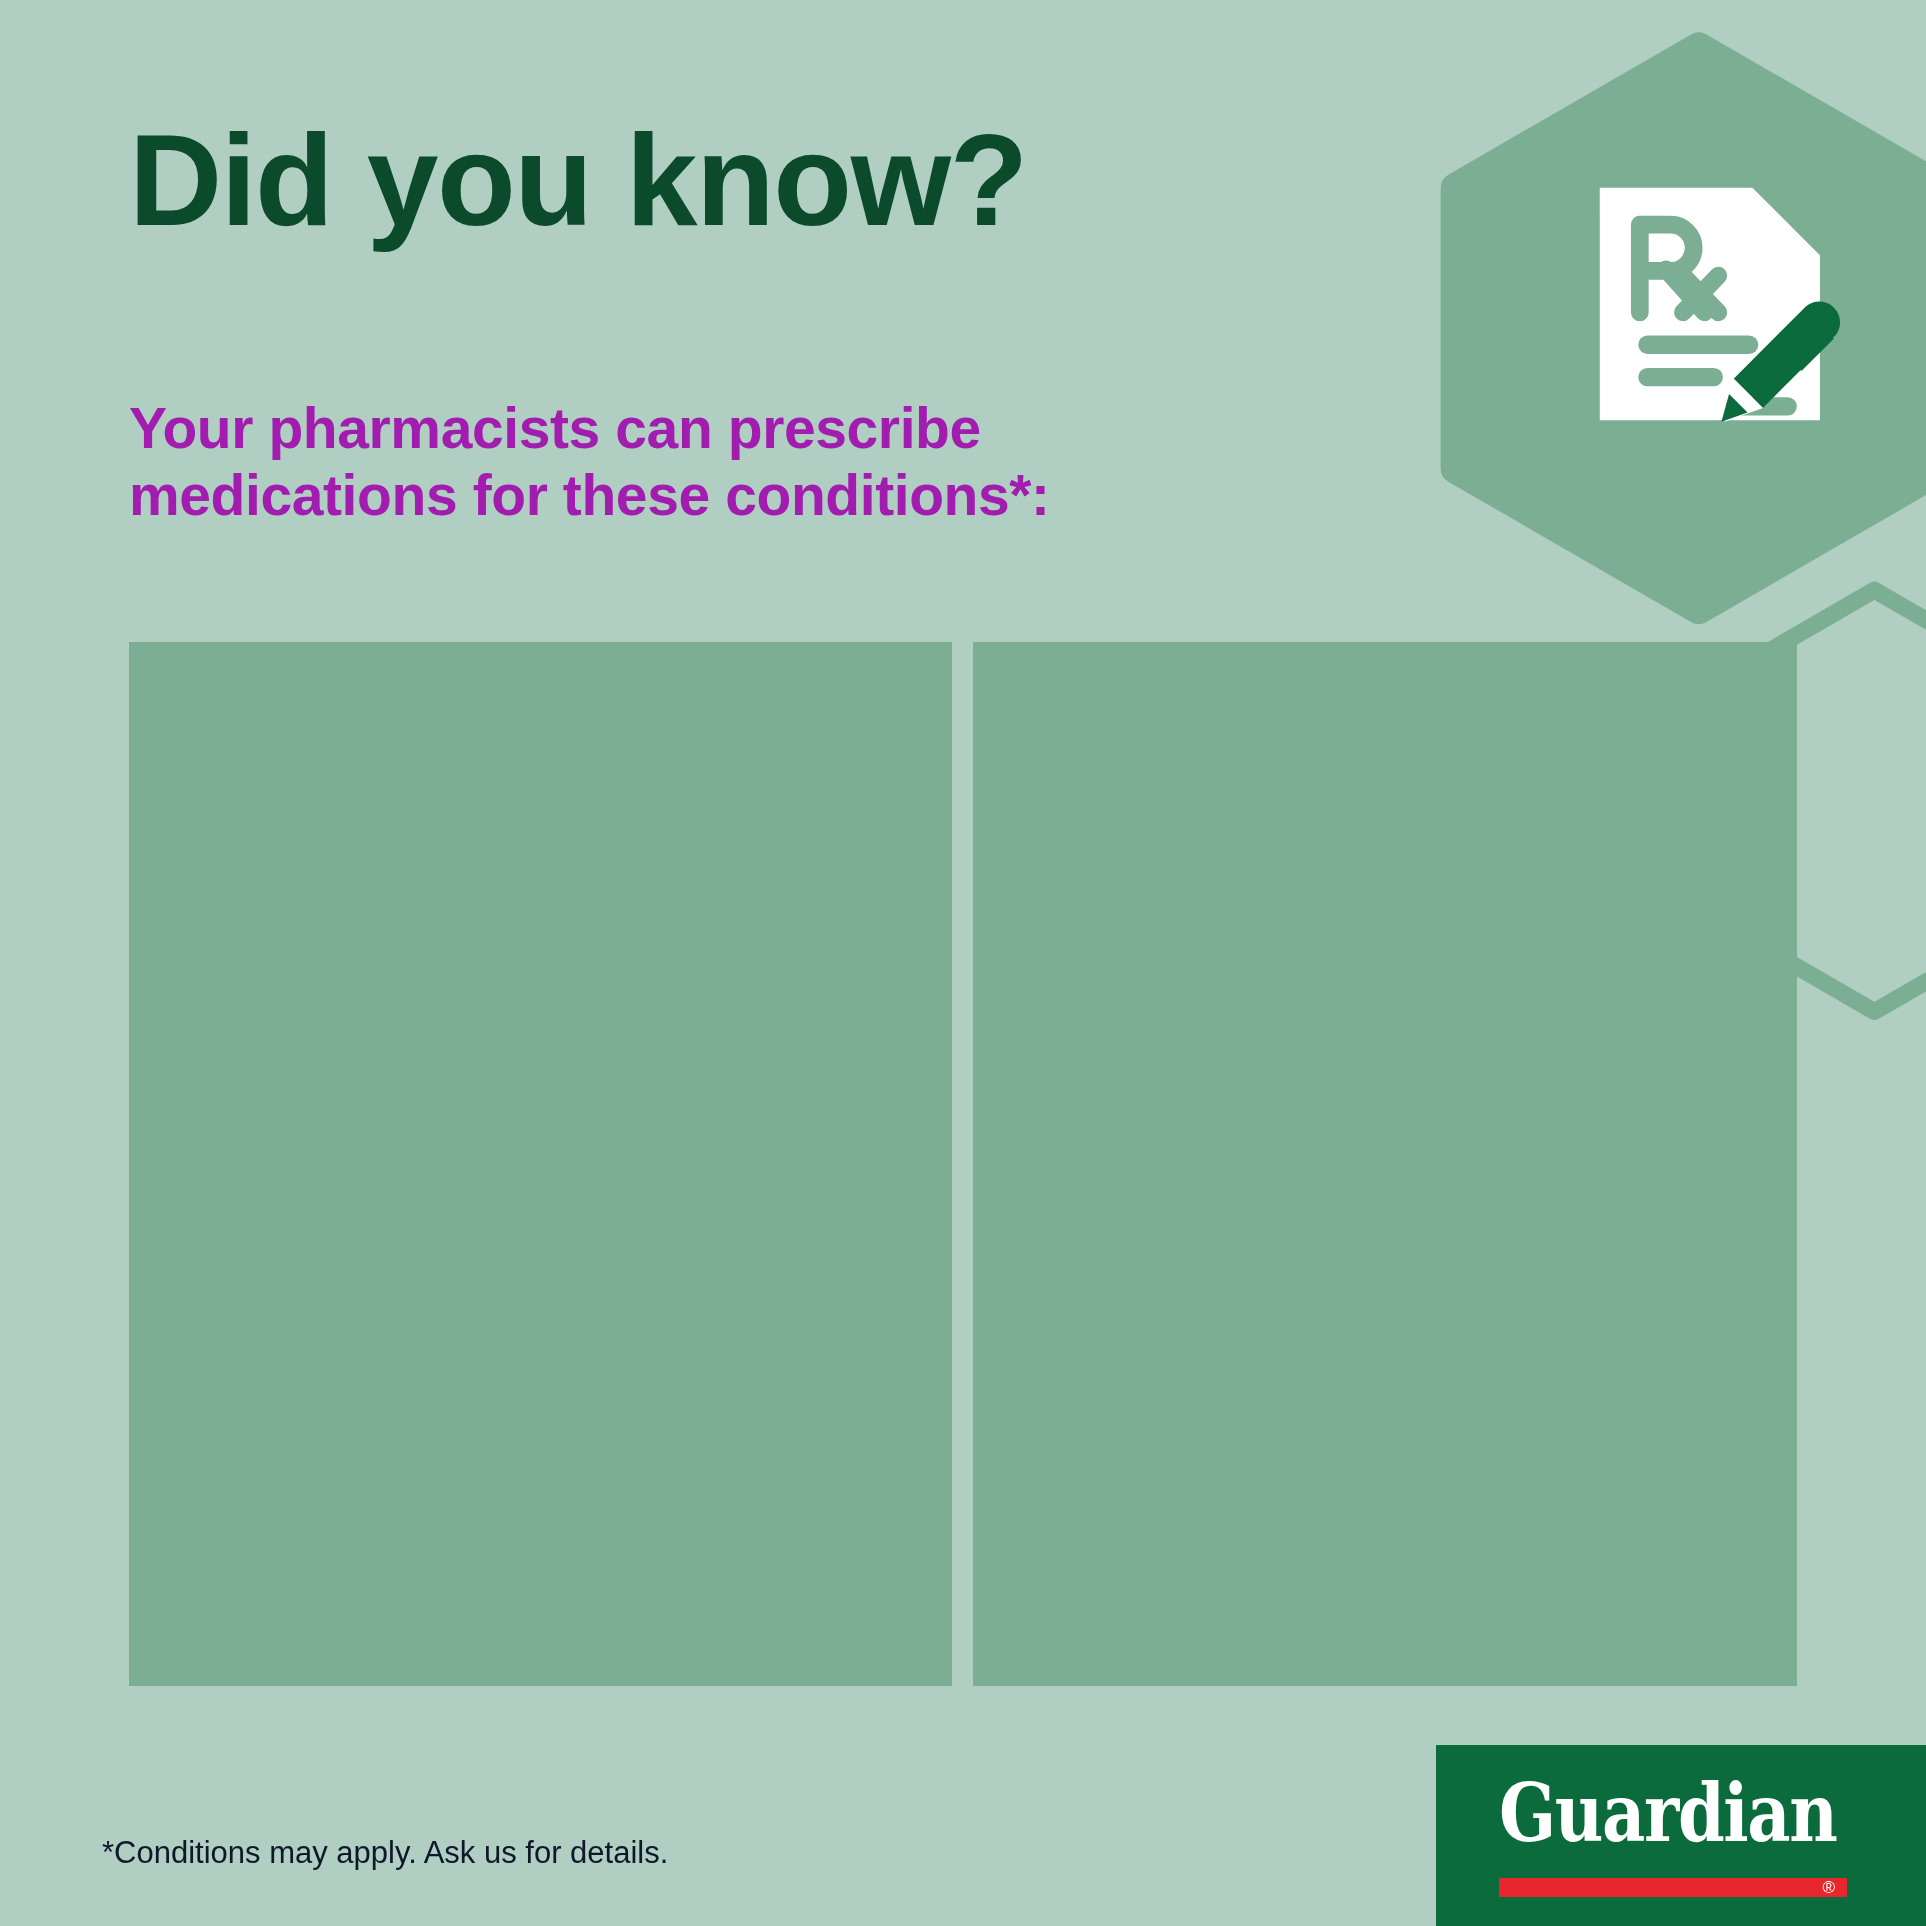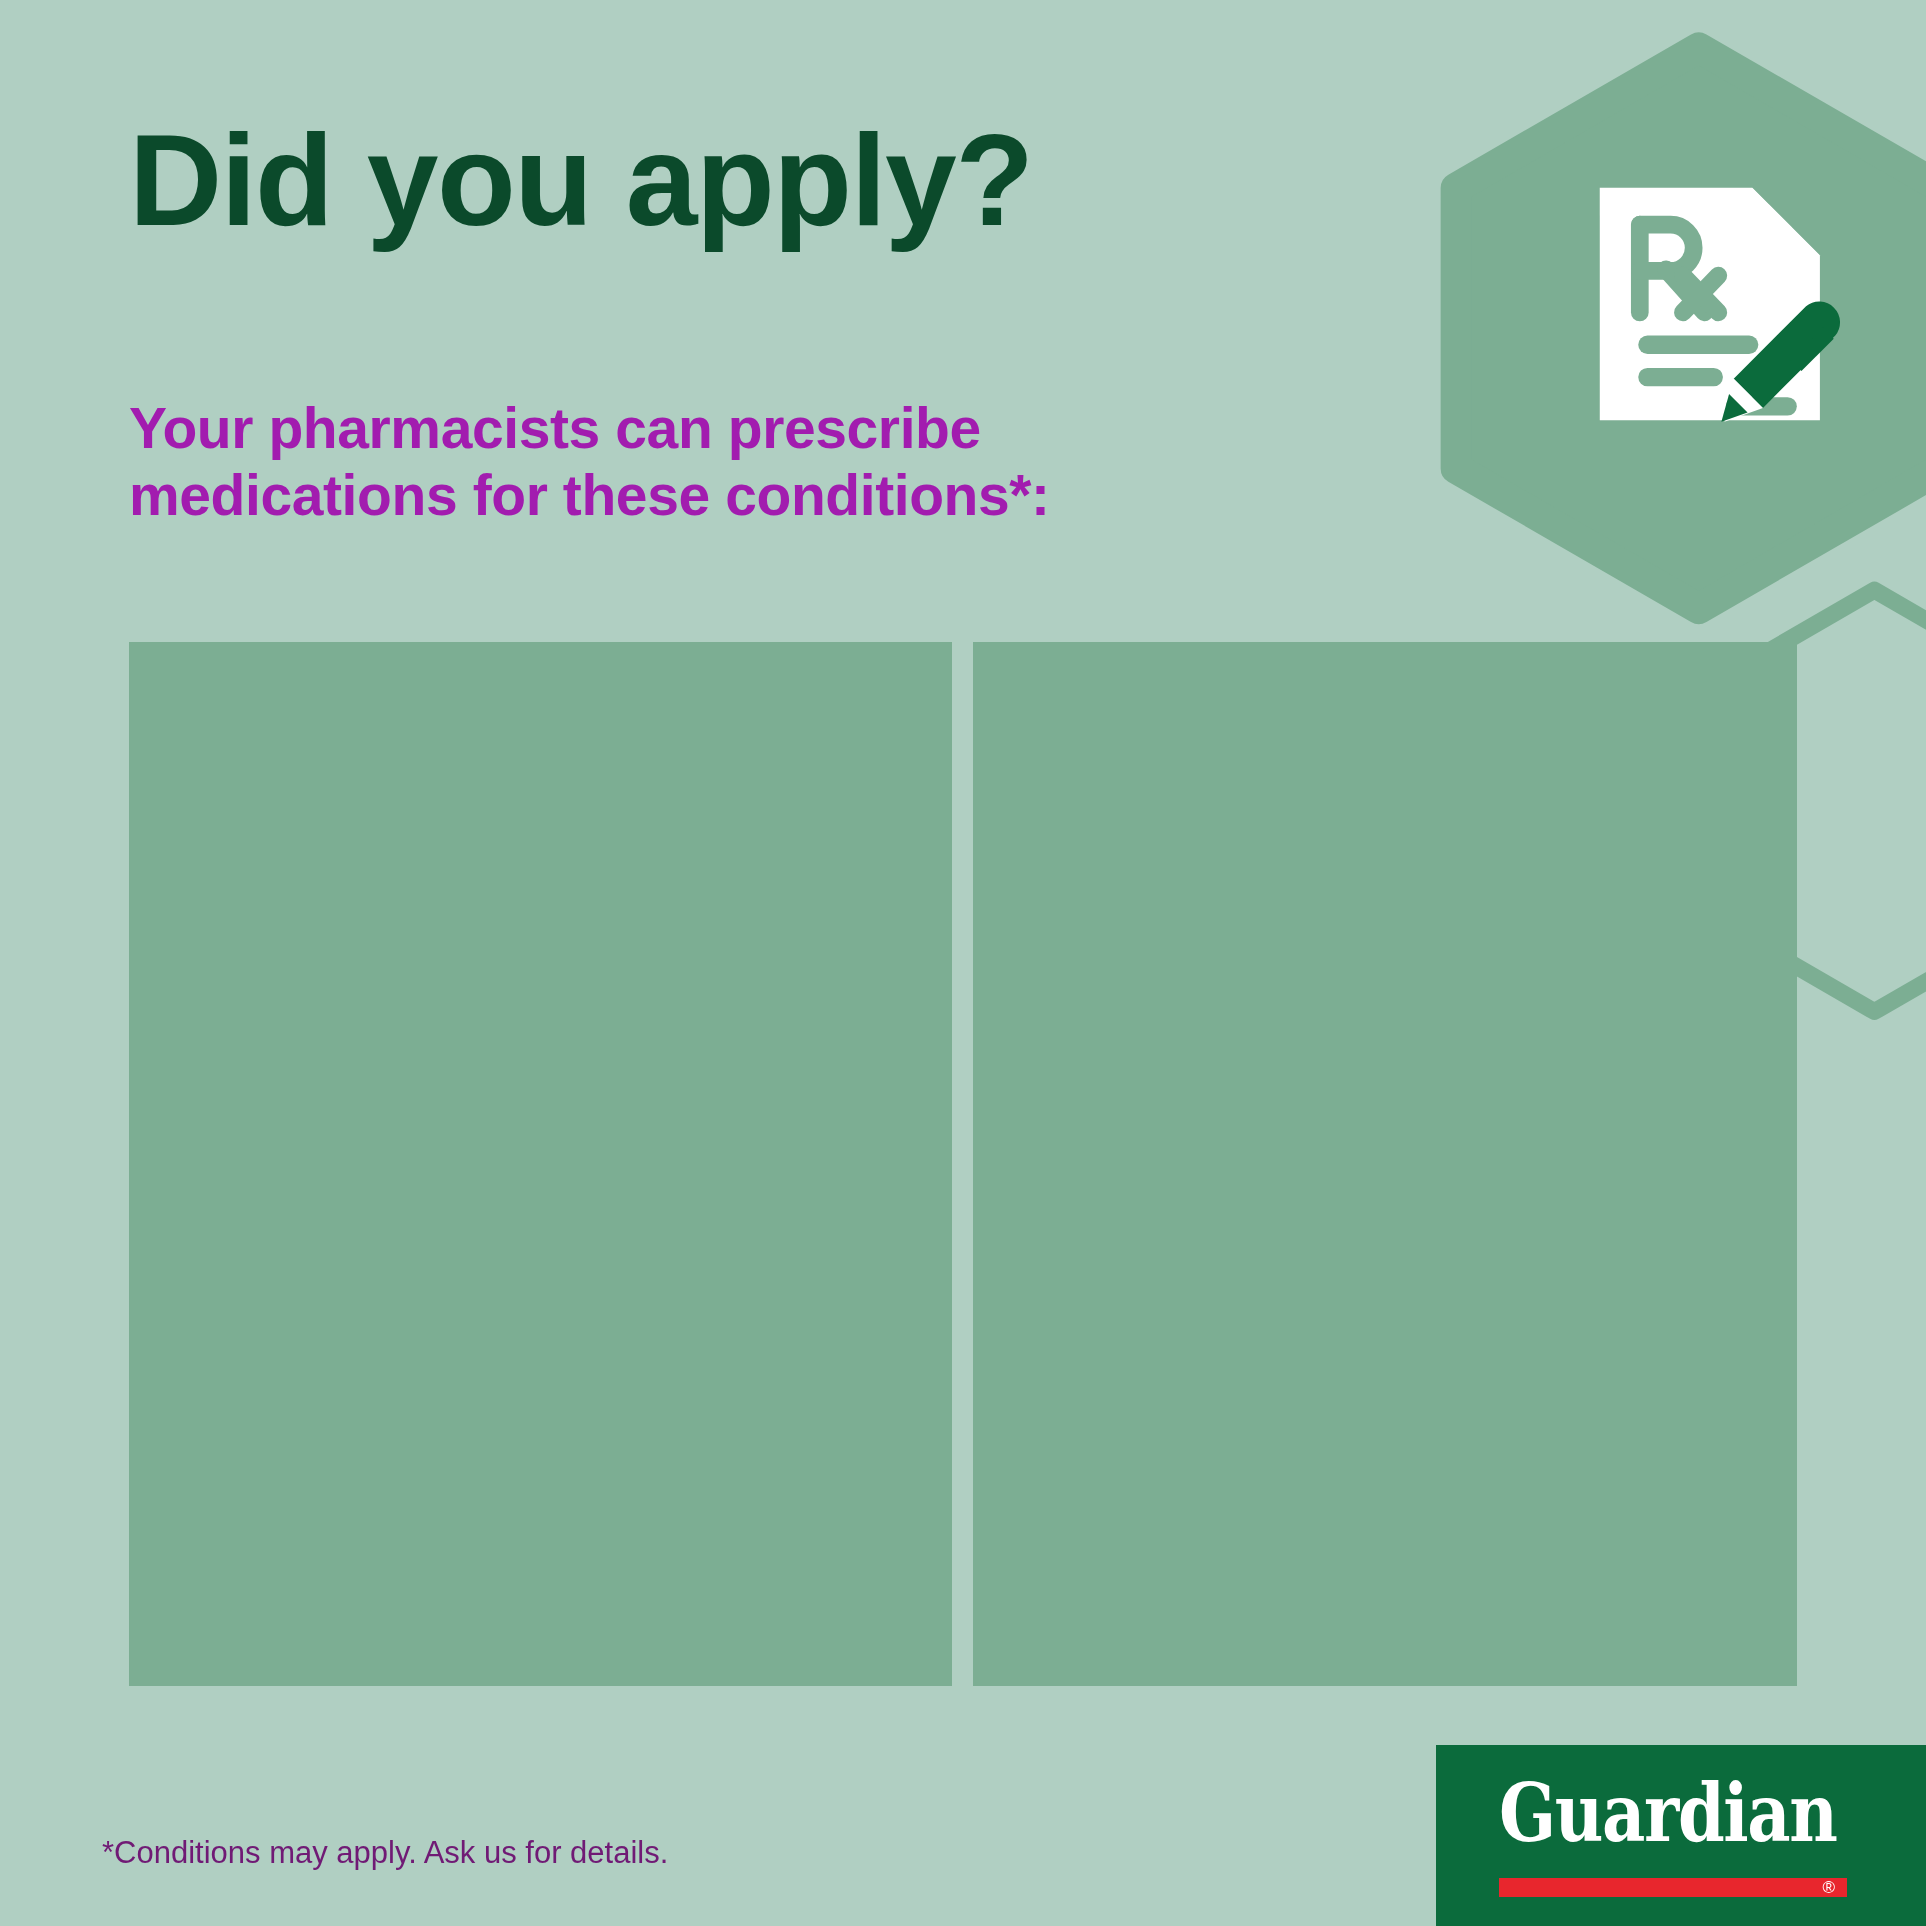--- a/index.html
+++ b/index.html
@@ -63,21 +63,21 @@
     font-size: 45px;
     line-height: 1.5;
   }
 
   
   #footnote {
     position: absolute;
     left: 102px;
     top: 1835px;
     font-size: 31px;
-    color: #701a75;
+    color: #0f172a;
     letter-spacing: 0px;
     white-space: nowrap;
   }
 
   
   #logo-box {
     position: absolute;
     left: 1436px;
     top: 1745px;
     width: 490px;
@@ -162,21 +162,21 @@
     </g>
 
     <g>
       <path d="M282 168 A27 27 0 0 1 320 206 L226 300 L188 262 Z" fill="#0b6b3c"></path>
       <path d="M188 262 L226 300 L176 318 Z" fill="#ffffff"></path>
       <path d="M182 282 L206 306 L172 318 Z" fill="#0b6b3c"></path>
       <path d="M304 196 L318 210 L276 252 L262 238 Z" fill="#0b6b3c"></path>
     </g>
   </svg>
 
-  <div id="title">Did you apply?</div>
+  <div id="title">Did you know?</div>
 
   <div id="subtitle">Your pharmacists can prescribe medications for these conditions*:</div>
 
   <div class="panel" id="panel-left">
     <div class="panel-items"></div>
   </div>
 
   <div class="panel" id="panel-right">
     <div class="panel-items"></div>
   </div>

